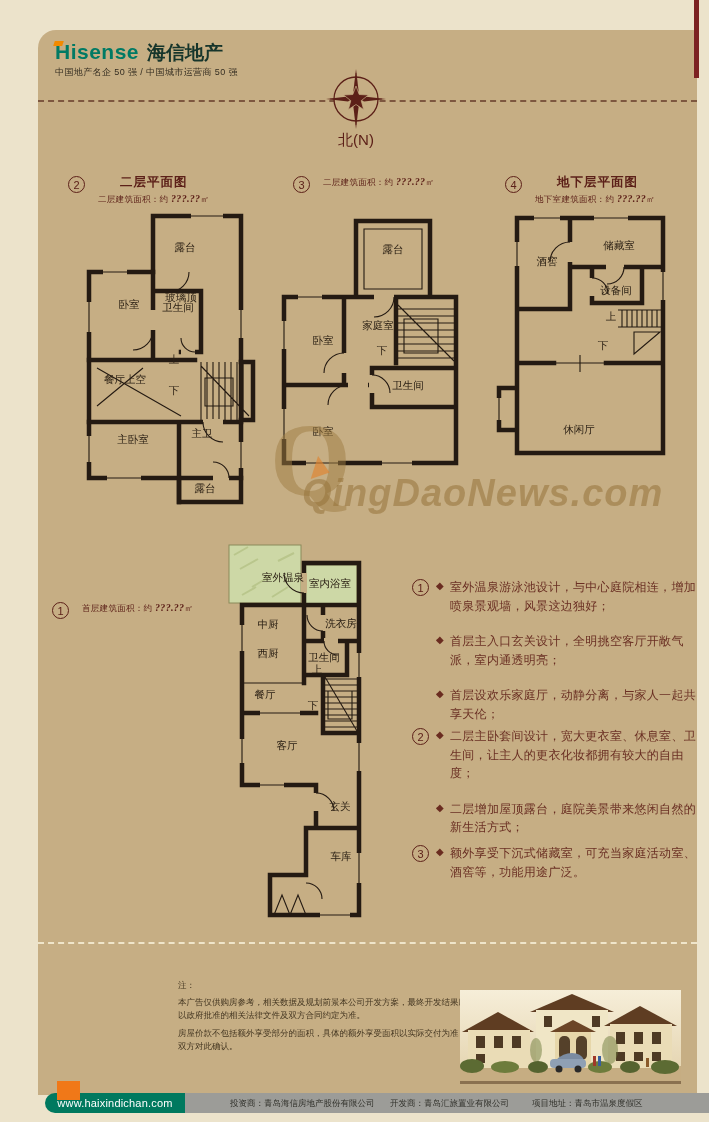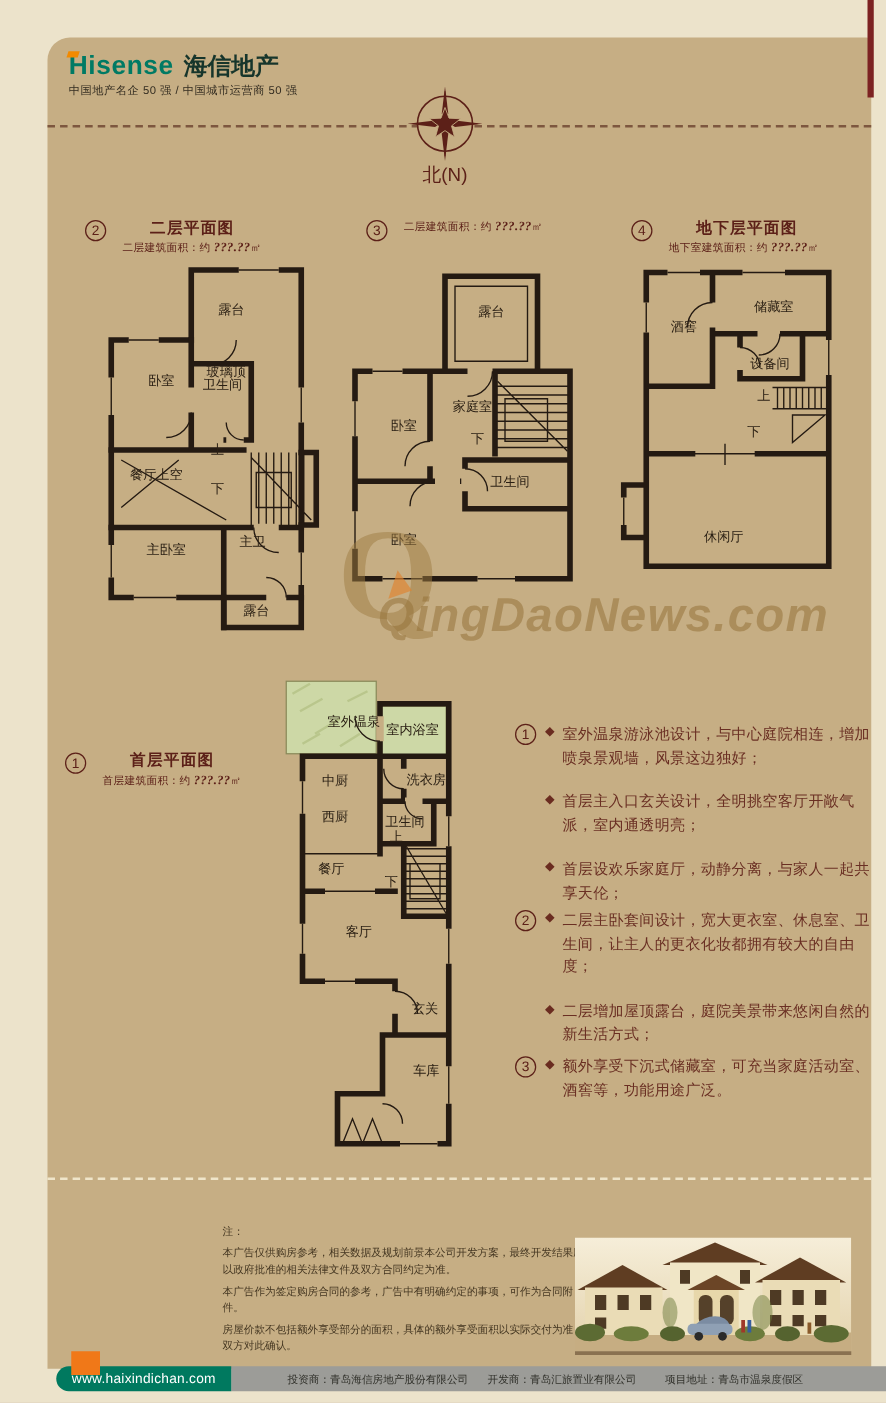--- a/index.html
+++ b/index.html
@@ -110,21 +110,20 @@
   </div>
 
   <div class="plan-label" style="left:505px;top:174px;">
     <span class="cnum">4</span>
     <span class="ptitle">地下层平面图</span>
     <div class="parea"><span>地下室建筑面积：约 </span><b>???.??</b><span>㎡</span></div>
   </div>
 
   <div class="plan-label" style="left:52px;top:600px;">
     <span class="cnum">1</span>
-    <span class="ptitle">首层平面图</span>
     <div class="parea"><span>首层建筑面积：约 </span><b>???.??</b><span>㎡</span></div>
   </div>
 
   <div class="plan" style="left:83px;top:210px;width:175px;height:295px;">
     <svg width="175" height="295" viewBox="0 0 175 295">
       <path class="w" d="M6,62 H70 V6 H158 V292 H96 V268 H6 Z"></path>
       <path class="w" d="M70,62 V150 M6,150 H112 M72,81 H118 V142 M98,142 H118 M6,212 H158 M96,212 V292 M96,268 H158 M158,152 H170 V210 H158"></path>
       <path class="t" d="M118,152 V210 M124,152 V210 M130,152 V210 M136,152 V210 M142,152 V210 M148,152 V210 M154,152 V210 M160,152 V210 M122,168 H150 V196 H122 Z M118,156 L166,206"></path>
       <path class="t" d="M14,158 L98,206 M60,158 L14,196"></path>
       <path class="cut" d="M86,62 H106 M70,100 V120 M98,142 H112 M120,212 H140 M130,268 H146 M20,62 H44 M6,92 V122 M6,226 V252 M24,268 H58 M108,6 H140 M158,100 V128 M158,232 V258"></path>
@@ -246,21 +245,20 @@
           <span class="ftext">额外享受下沉式储藏室，可充当家庭活动室、酒窖等，功能用途广泛。</span>
         </div>
     </div>
   </div>
 
   <div id="dash-bottom"></div>
 
   <div id="disclaimer">
     <div>注：</div>
     <div>本广告仅供购房参考，相关数据及规划前景本公司开发方案，最终开发结果应以政府批准的相关法律文件及双方合同约定为准。</div>
-    <div>本广告作为签定购房合同的参考，广告中有明确约定的事项，可作为合同附件。</div>
     <div>房屋价款不包括额外享受部分的面积，具体的额外享受面积以实际交付为准，双方对此确认。</div>
   </div>
 
   <svg id="photo" viewBox="0 0 221 91">
     <defs>
       <linearGradient id="sky" x1="0" y1="0" x2="0" y2="1">
         <stop offset="0" stop-color="#f6eed9"></stop>
           <stop offset="1" stop-color="#e3d2ac"></stop>
       </linearGradient>
     </defs>

